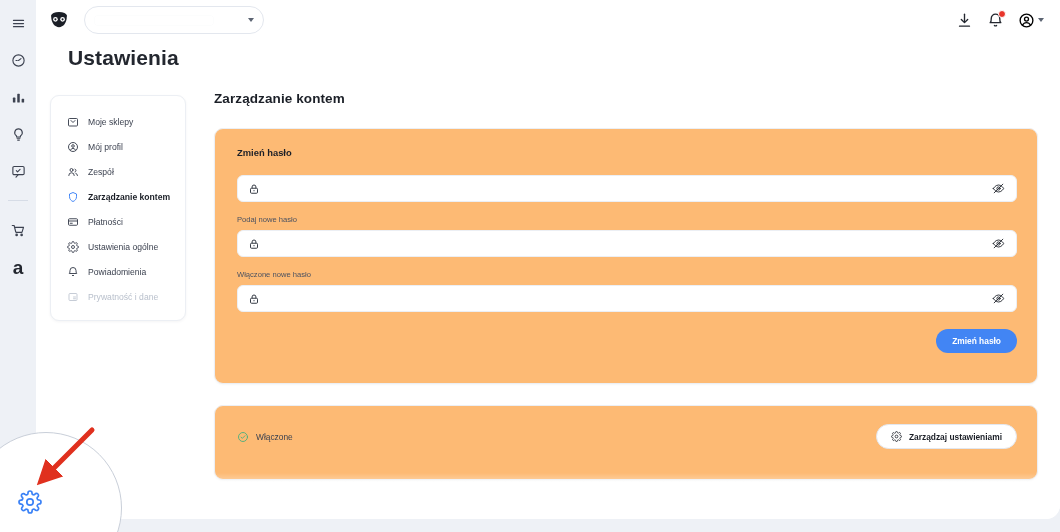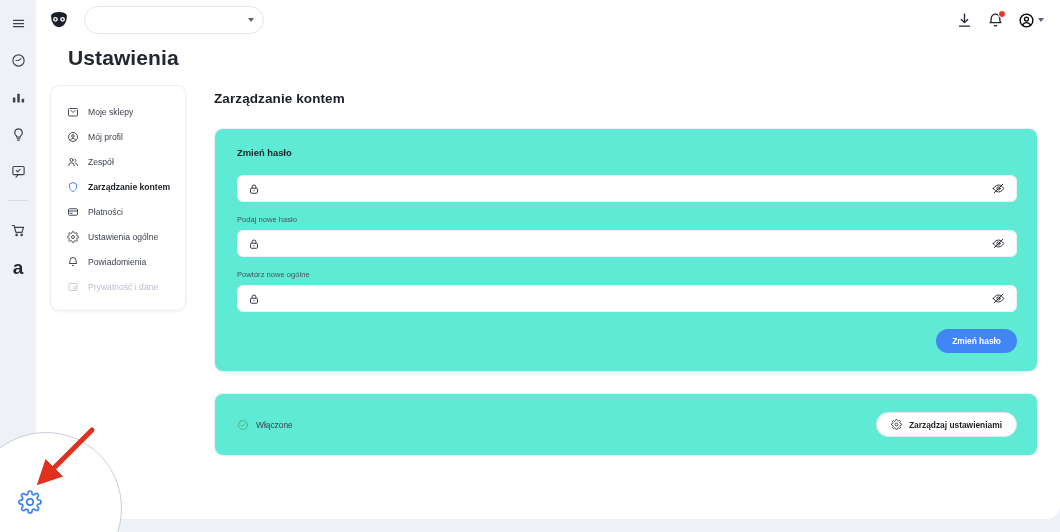--- a/index.html
+++ b/index.html
@@ -68,21 +68,21 @@
   #avatar-wrap { display: flex; align-items: center; gap: 3px; cursor: pointer; }
 
   
   #page-title {
     position: absolute; left: 32px; top: 46px;
     font-size: 21px; font-weight: bold; color: #23272f; letter-spacing: .1px;
   }
 
   
   #nav-card {
-    position: absolute; left: 14px; top: 85px; width: 136px;
+    position: absolute; left: 14px; top: 95px; width: 136px;
     background: #fff; border: 1px solid #eceff4; border-radius: 9px;
     padding: 13px 0 11px 0;
     box-shadow: 0 1px 3px rgba(30,40,60,.05);
   }
   .nav-item {
     display: flex; align-items: center; gap: 9px;
     padding: 6px 10px 6px 15px; cursor: pointer;
     font-size: 8.6px; color: #3c4250; white-space: nowrap;
   }
   .nav-item .nav-ico { width: 13px; height: 13px; flex: none; display: flex;
@@ -91,22 +91,22 @@
   .nav-item.active .nav-ico { color: #3b82f6; }
   .nav-item.disabled { color: #b9c0cc; cursor: default; }
   .nav-item.disabled .nav-ico { color: #c3c9d4; }
 
   
   #content { position: absolute; left: 178px; top: 91px; right: 22px; }
   #content-title { font-size: 13.5px; font-weight: bold; color: #1b1f27;
                    margin-bottom: 22px; letter-spacing: .1px; }
 
   .card {
-    background: #5eead4; border: 1px solid #eceff4; border-radius: 9px;
-    padding: 18px 20px 18px 22px; margin-bottom: 21px;
+    background: #fdba74; border: 1px solid #eceff4; border-radius: 9px;
+    padding: 18px 20px 30px 22px; margin-bottom: 21px;
     box-shadow: 0 1px 2px rgba(30,40,60,.04);
   }
   .card-title { font-size: 9.4px; font-weight: bold; color: #1b1f27; margin-bottom: 17px; }
 
   .field { margin-bottom: 13px; }
   .field-label { font-size: 7.6px; color: #4a5160; margin-bottom: 6px; display: block; }
   .input-row {
     height: 27px; border: 1px solid #eceff4; border-radius: 6px;
     display: flex; align-items: center; padding: 0 11px 0 10px; background: #fff;
   }
@@ -363,21 +363,21 @@
               <svg width="13" height="13" viewBox="0 0 24 24" fill="none" stroke="currentColor" stroke-width="1.7" stroke-linecap="round">
                 <path d="M2.5 12S6 5.5 12 5.5 21.5 12 21.5 12 18 18.5 12 18.5 2.5 12 2.5 12z"></path>
                 <circle cx="12" cy="12" r="3"></circle>
                 <path d="M4 20L20 4"></path>
               </svg>
             </span>
         </div>
       </div>
 
       <div class="field">
-        <span class="field-label">Powtórz nowe ogólne</span>
+        <span class="field-label">Włączone nowe hasło</span>
         <div class="input-row">
           <span class="lock">
               <svg width="12" height="12" viewBox="0 0 24 24" fill="none" stroke="currentColor" stroke-width="1.9" stroke-linejoin="round">
                 <rect x="5" y="10.5" width="14" height="10" rx="2"></rect>
                 <path d="M8.2 10.5V7.8a3.8 3.8 0 0 1 7.6 0v2.7"></path>
                 <circle cx="12" cy="15.3" r="1.1" fill="currentColor" stroke="none"></circle>
               </svg>
             </span>
           <input type="password" placeholder="" style="">
           <span class="eye">

